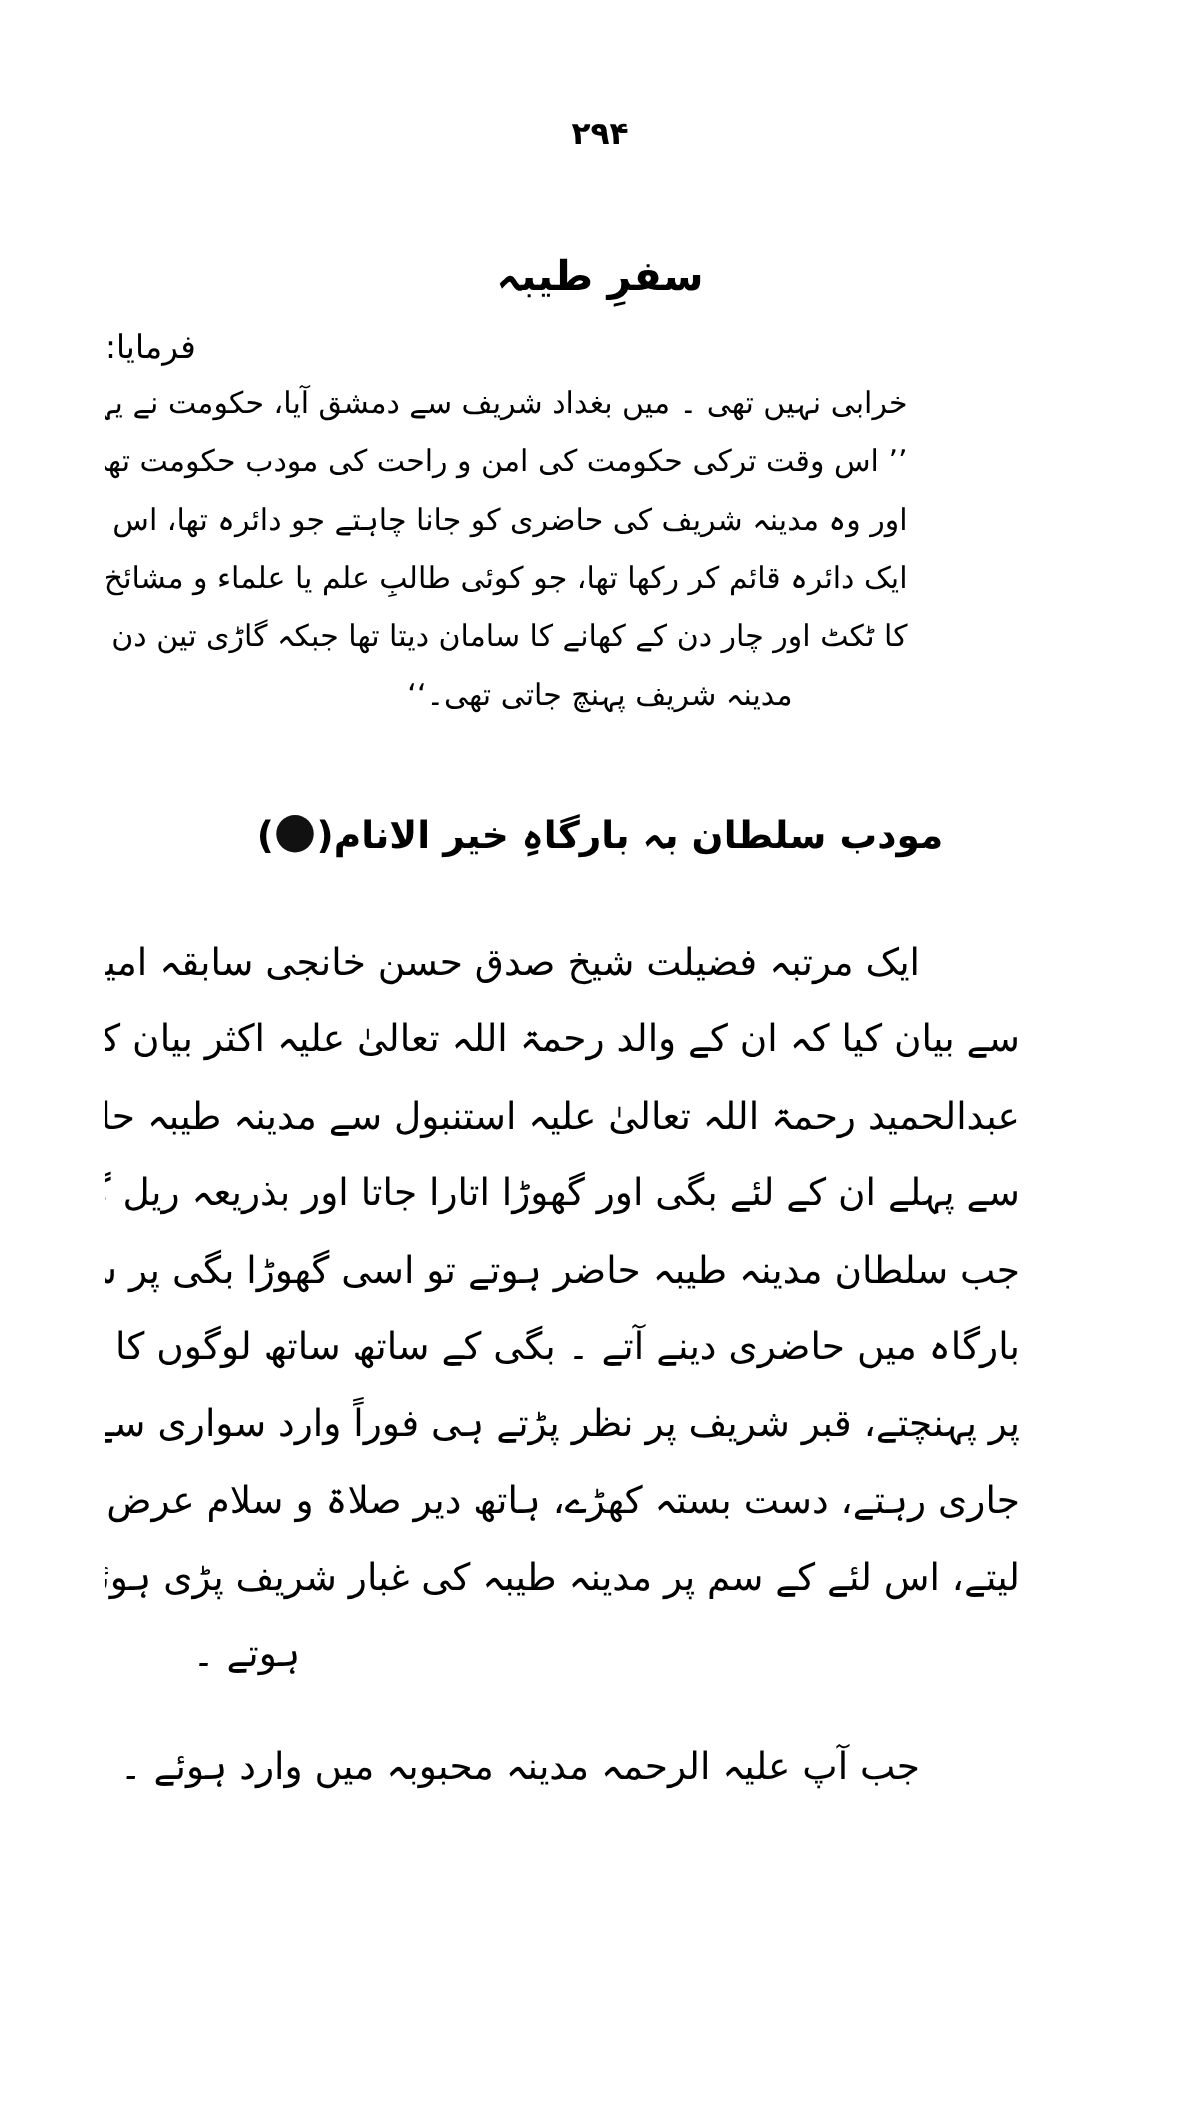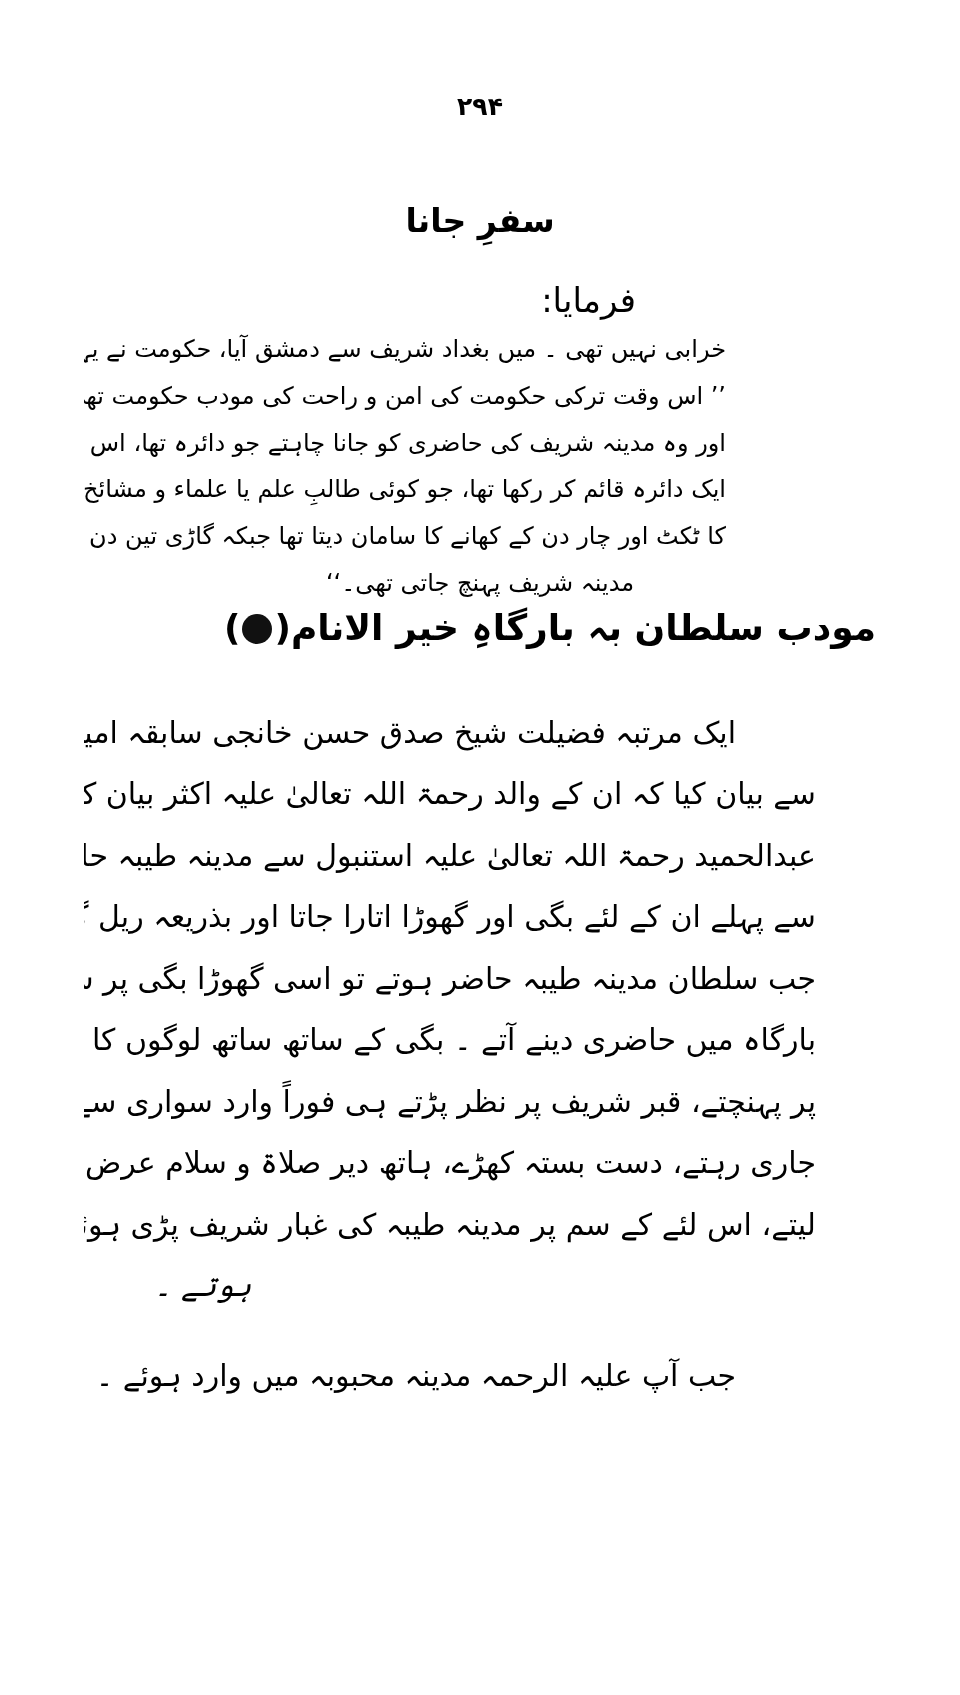--- a/index.html
+++ b/index.html
@@ -28,41 +28,43 @@
   .book-title {
     text-align: center;
     font-size: 33px;
     font-weight: bold;
     margin-top: 80px;
     direction: rtl;
     letter-spacing: 2px;
   }
   .said-label {
     direction: rtl;
-    text-align: right;
-    font-size: 34px;
-    margin-top: 40px;
+    text-align: left;
+    font-size: 26px;
+    margin-top: 23px;
     padding-right: 240px;
   }
   .quote-block {
     direction: rtl;
     text-align: justify;
     text-align-last: center;
     font-size: 24px;
     line-height: 1.95;
     margin: 6px 150px 0 150px;
   }
   .quote-block .ln {
     display: block;
     white-space: nowrap;
   }
   .section-heading {
     direction: rtl;
-    font-size: 36px;
+    text-align: center;
+    font-size: 30px;
     font-weight: bold;
+    margin-top: 70px;
   }
   .seal {
     display: inline-block;
     width: 30px;
     height: 30px;
     border-radius: 50%;
     background: #111;
     vertical-align: -4px;
     margin: 0 2px;
   }
@@ -76,34 +78,33 @@
   .body-block .ln {
     display: block;
     white-space: nowrap;
   }
   .body-block .ln.indent {
     padding-right: 80px;
   }
   .body-block .ln.tail {
     text-align: left;
     padding-left: 10px;
-    font-style: italic;
   }
   .para-gap {
     height: 18px;
   }
 </style>
 </head>
 <body>
 
 <div class="page">
 
   <div class="page-number">۲۹۴</div>
 
-  <div class="book-title">سفرِ جانا</div>
+  <div class="book-title">سفرِ طیبہ</div>
 
   <div class="said-label">فرمایا:</div>
 
   <div class="quote-block">
     <span class="ln">خرابی نہیں تھی ۔ میں بغداد شریف سے دمشق آیا، حکومت نے یہاں</span>
     <span class="ln">’’ اس وقت ترکی حکومت کی امن و راحت کی مودب حکومت تھی، کوئی</span>
     <span class="ln">اور وہ مدینہ شریف کی حاضری کو جانا چاہتے جو دائرہ تھا، اس کو ریل</span>
     <span class="ln">ایک دائرہ قائم کر رکھا تھا، جو کوئی طالبِ علم یا علماء و مشائخ میں سے ہو</span>
     <span class="ln">کا ٹکٹ اور چار دن کے کھانے کا سامان دیتا تھا جبکہ گاڑی تین دن میں</span>
     <span class="ln">مدینہ شریف پہنچ جاتی تھی۔‘‘</span>

